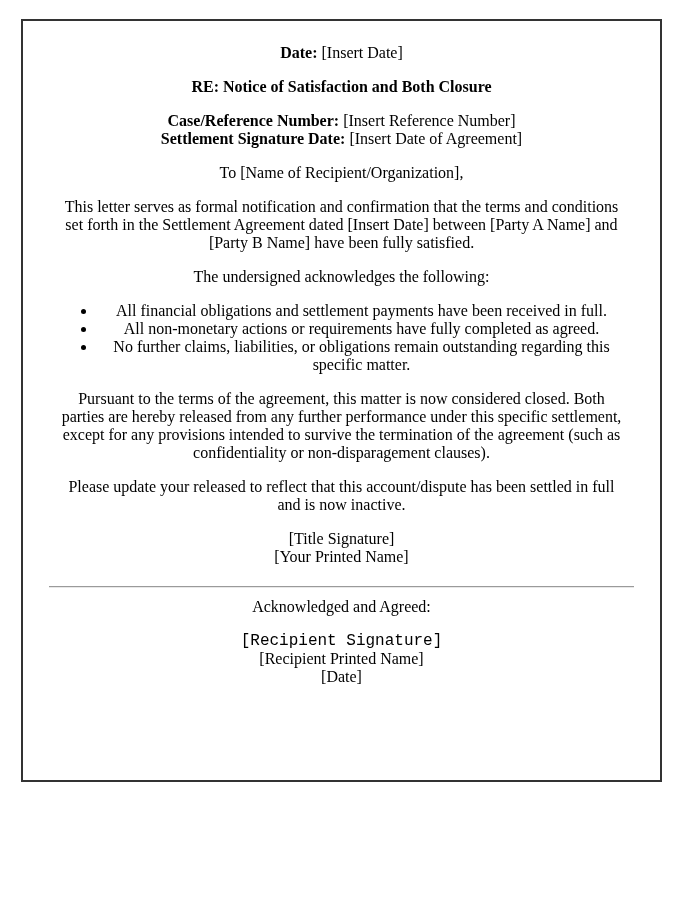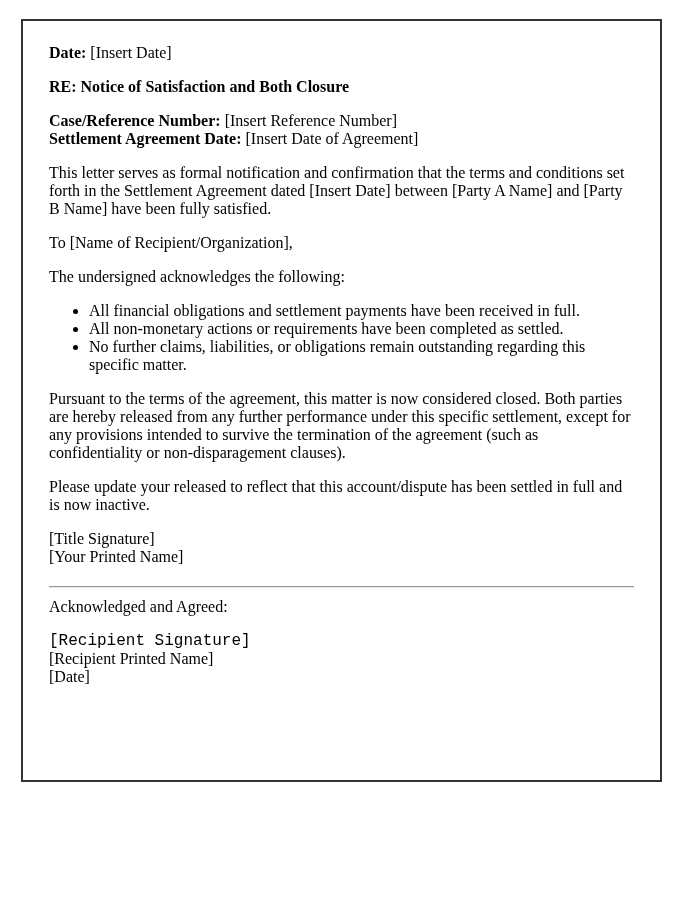--- a/index.html
+++ b/index.html
@@ -22,22 +22,23 @@
     top: 19px;
     width: 641px;
     height: 763px;
     box-sizing: border-box;
     border: 2px solid #333333;
     padding: 7px 26px 0 26px;
     background: #ffffff;
     overflow: hidden;
   }
   p, ul {
-    margin: 16px 0;
+    margin: 16px 8px;
     line-height: 18px;
+    text-align: center;
   }
   ul {
     padding-left: 40px;
   }
   li {
     line-height: 18px;
   }
   .line {
     line-height: 18px;
   }
@@ -69,33 +70,33 @@
     <span class="label">Date:</span><span>[Insert Date]</span>
   </p>
 
   <p class="b">RE: Notice of Satisfaction and Both Closure</p>
 
   <p>
     <span class="line" style="display:block;">
       <span class="label">Case/Reference Number:</span><span>[Insert Reference Number]</span>
     </span>
     <span class="line" style="display:block;">
-      <span class="label">Settlement Agreement Date:</span><span>[Insert Date of Agreement]</span>
+      <span class="label">Settlement Signature Date:</span><span>[Insert Date of Agreement]</span>
     </span>
   </p>
 
+  <p>To [Name of Recipient/Organization],</p>
+
   <p>This letter serves as formal notification and confirmation that the terms and conditions set forth in the Settlement Agreement dated [Insert Date] between [Party A Name] and [Party B Name] have been fully satisfied.</p>
-
-  <p>To [Name of Recipient/Organization],</p>
 
   <p>The undersigned acknowledges the following:</p>
 
   <ul>
     <li>All financial obligations and settlement payments have been received in full.</li>
-    <li>All non-monetary actions or requirements have been completed as settled.</li>
+    <li>All non-monetary actions or requirements have fully completed as agreed.</li>
     <li>No further claims, liabilities, or obligations remain outstanding regarding this specific matter.</li>
   </ul>
 
   <p>Pursuant to the terms of the agreement, this matter is now considered closed. Both parties are hereby released from any further performance under this specific settlement, except for any provisions intended to survive the termination of the agreement (such as confidentiality or non-disparagement clauses).</p>
 
   <p>Please update your released to reflect that this account/dispute has been settled in full and is now inactive.</p>
 
 
   <p>
     <span class="line" style="display:block;">[Title Signature]</span>

